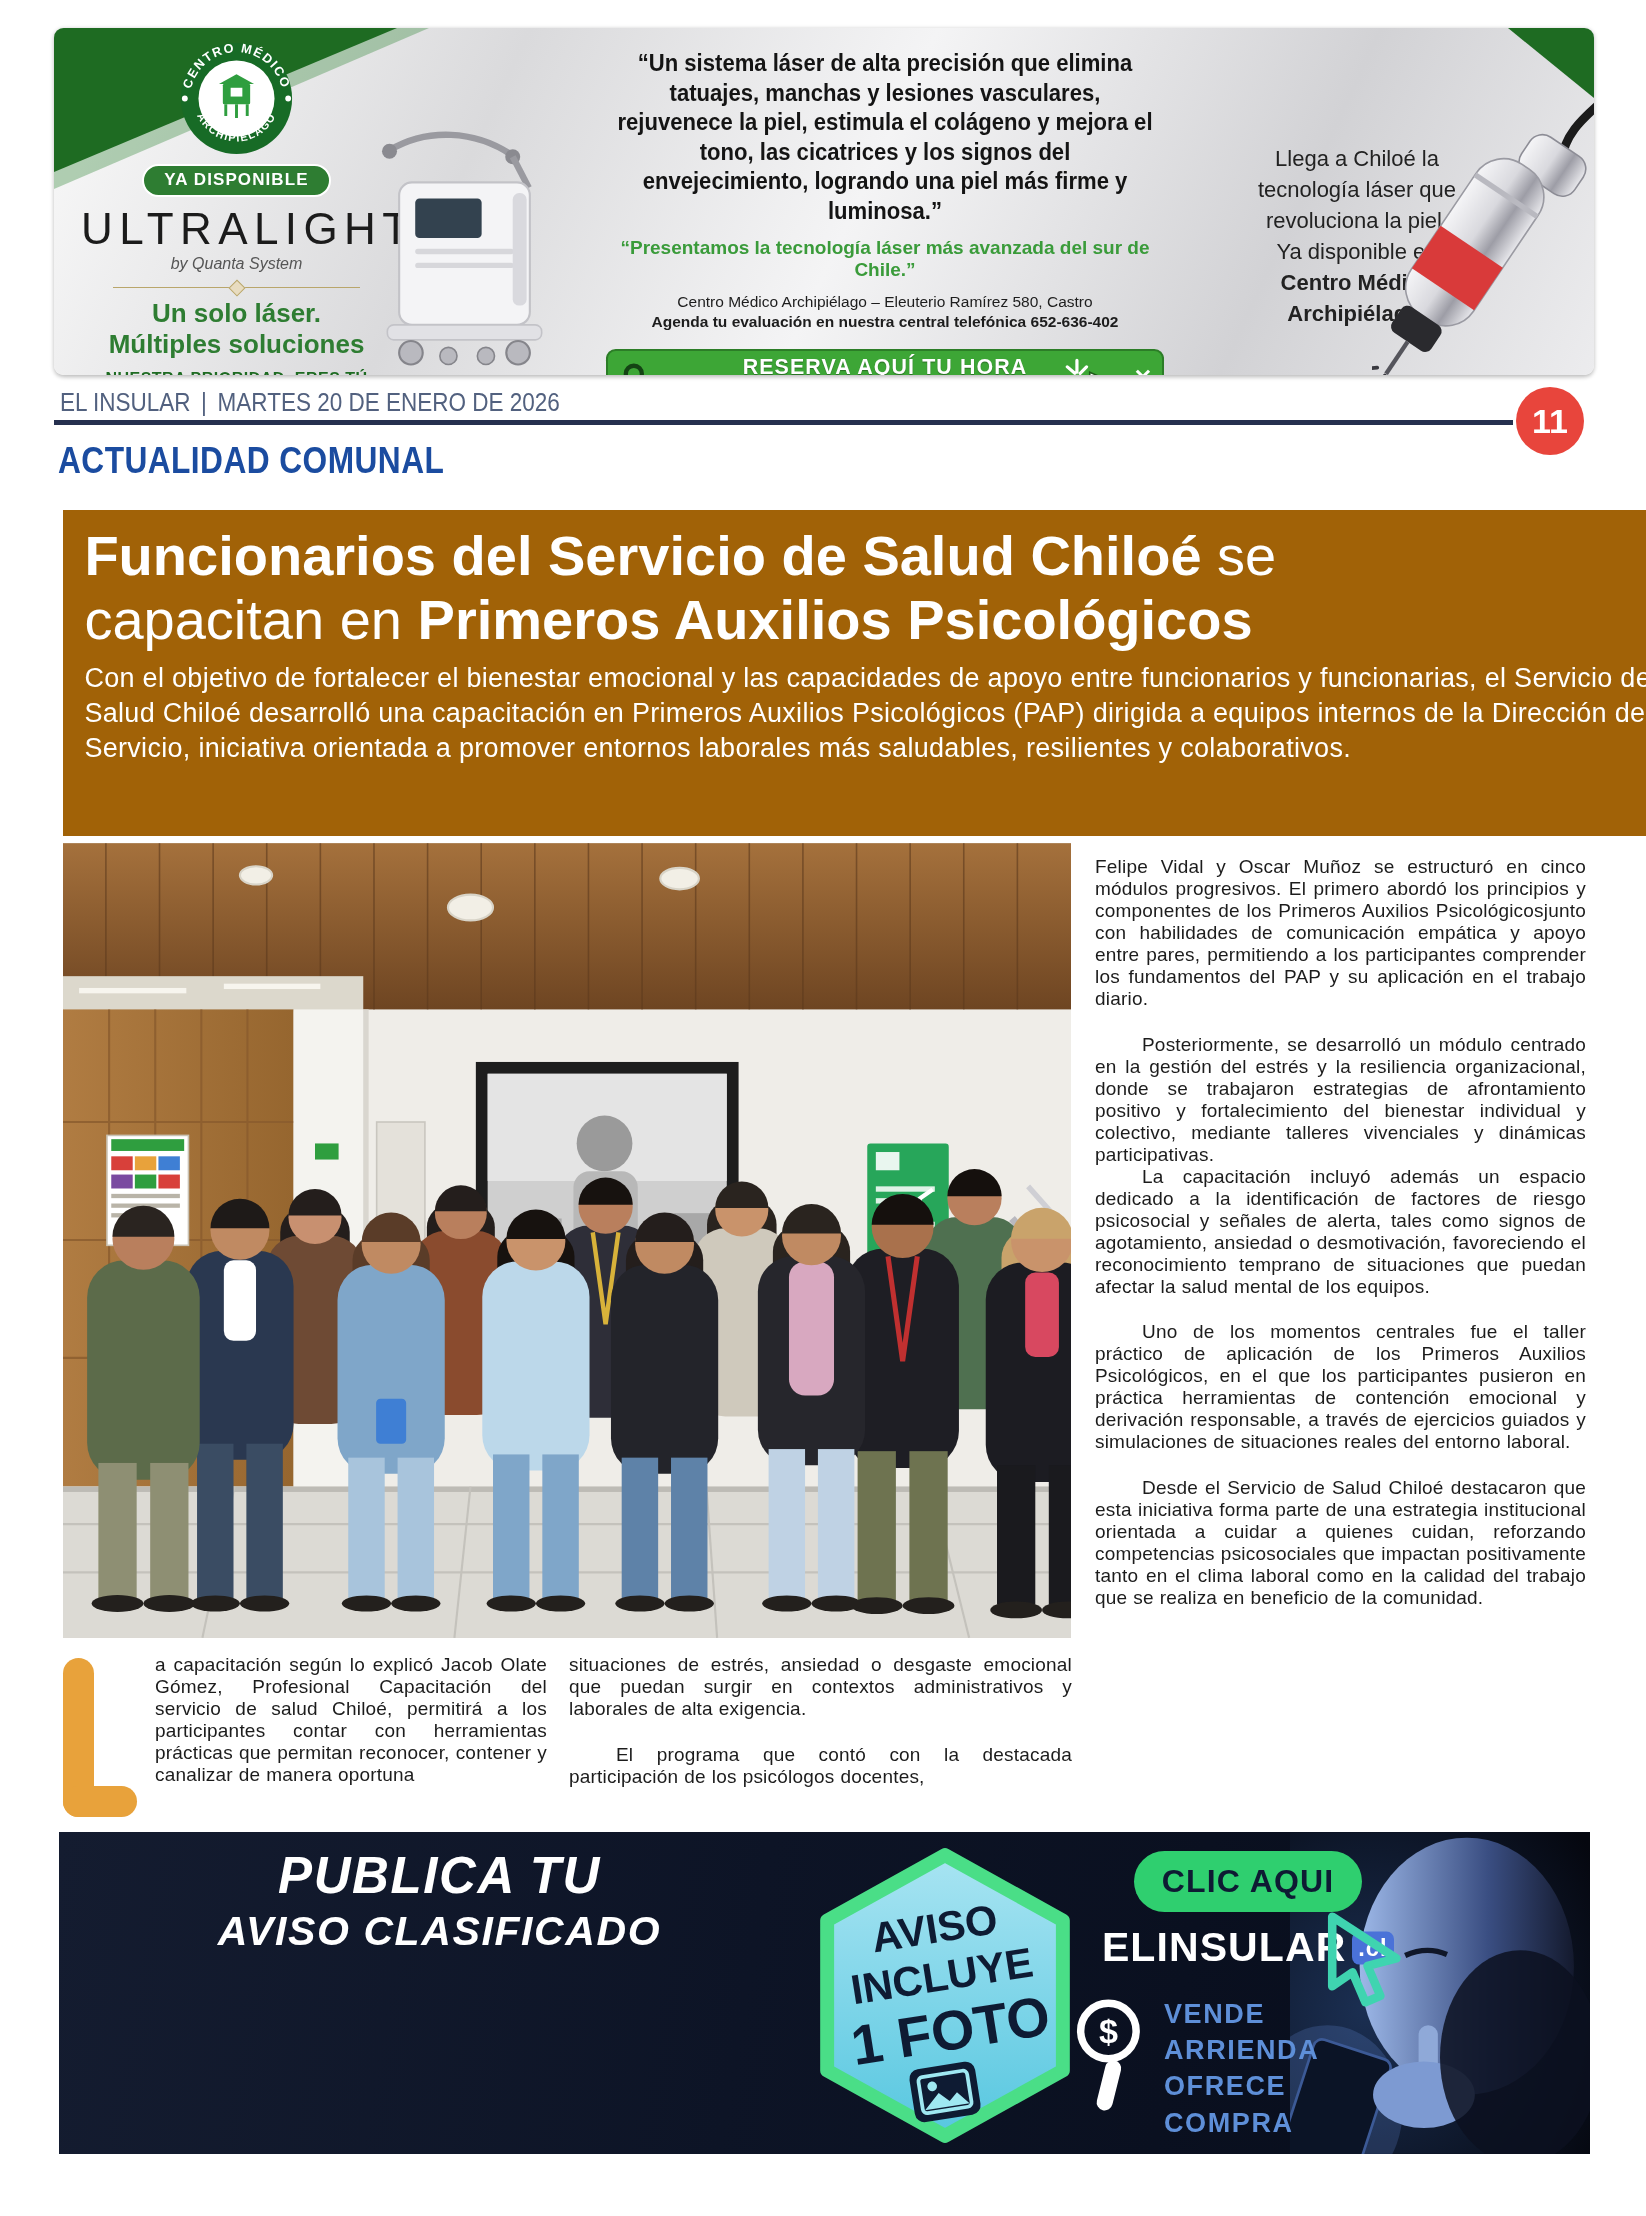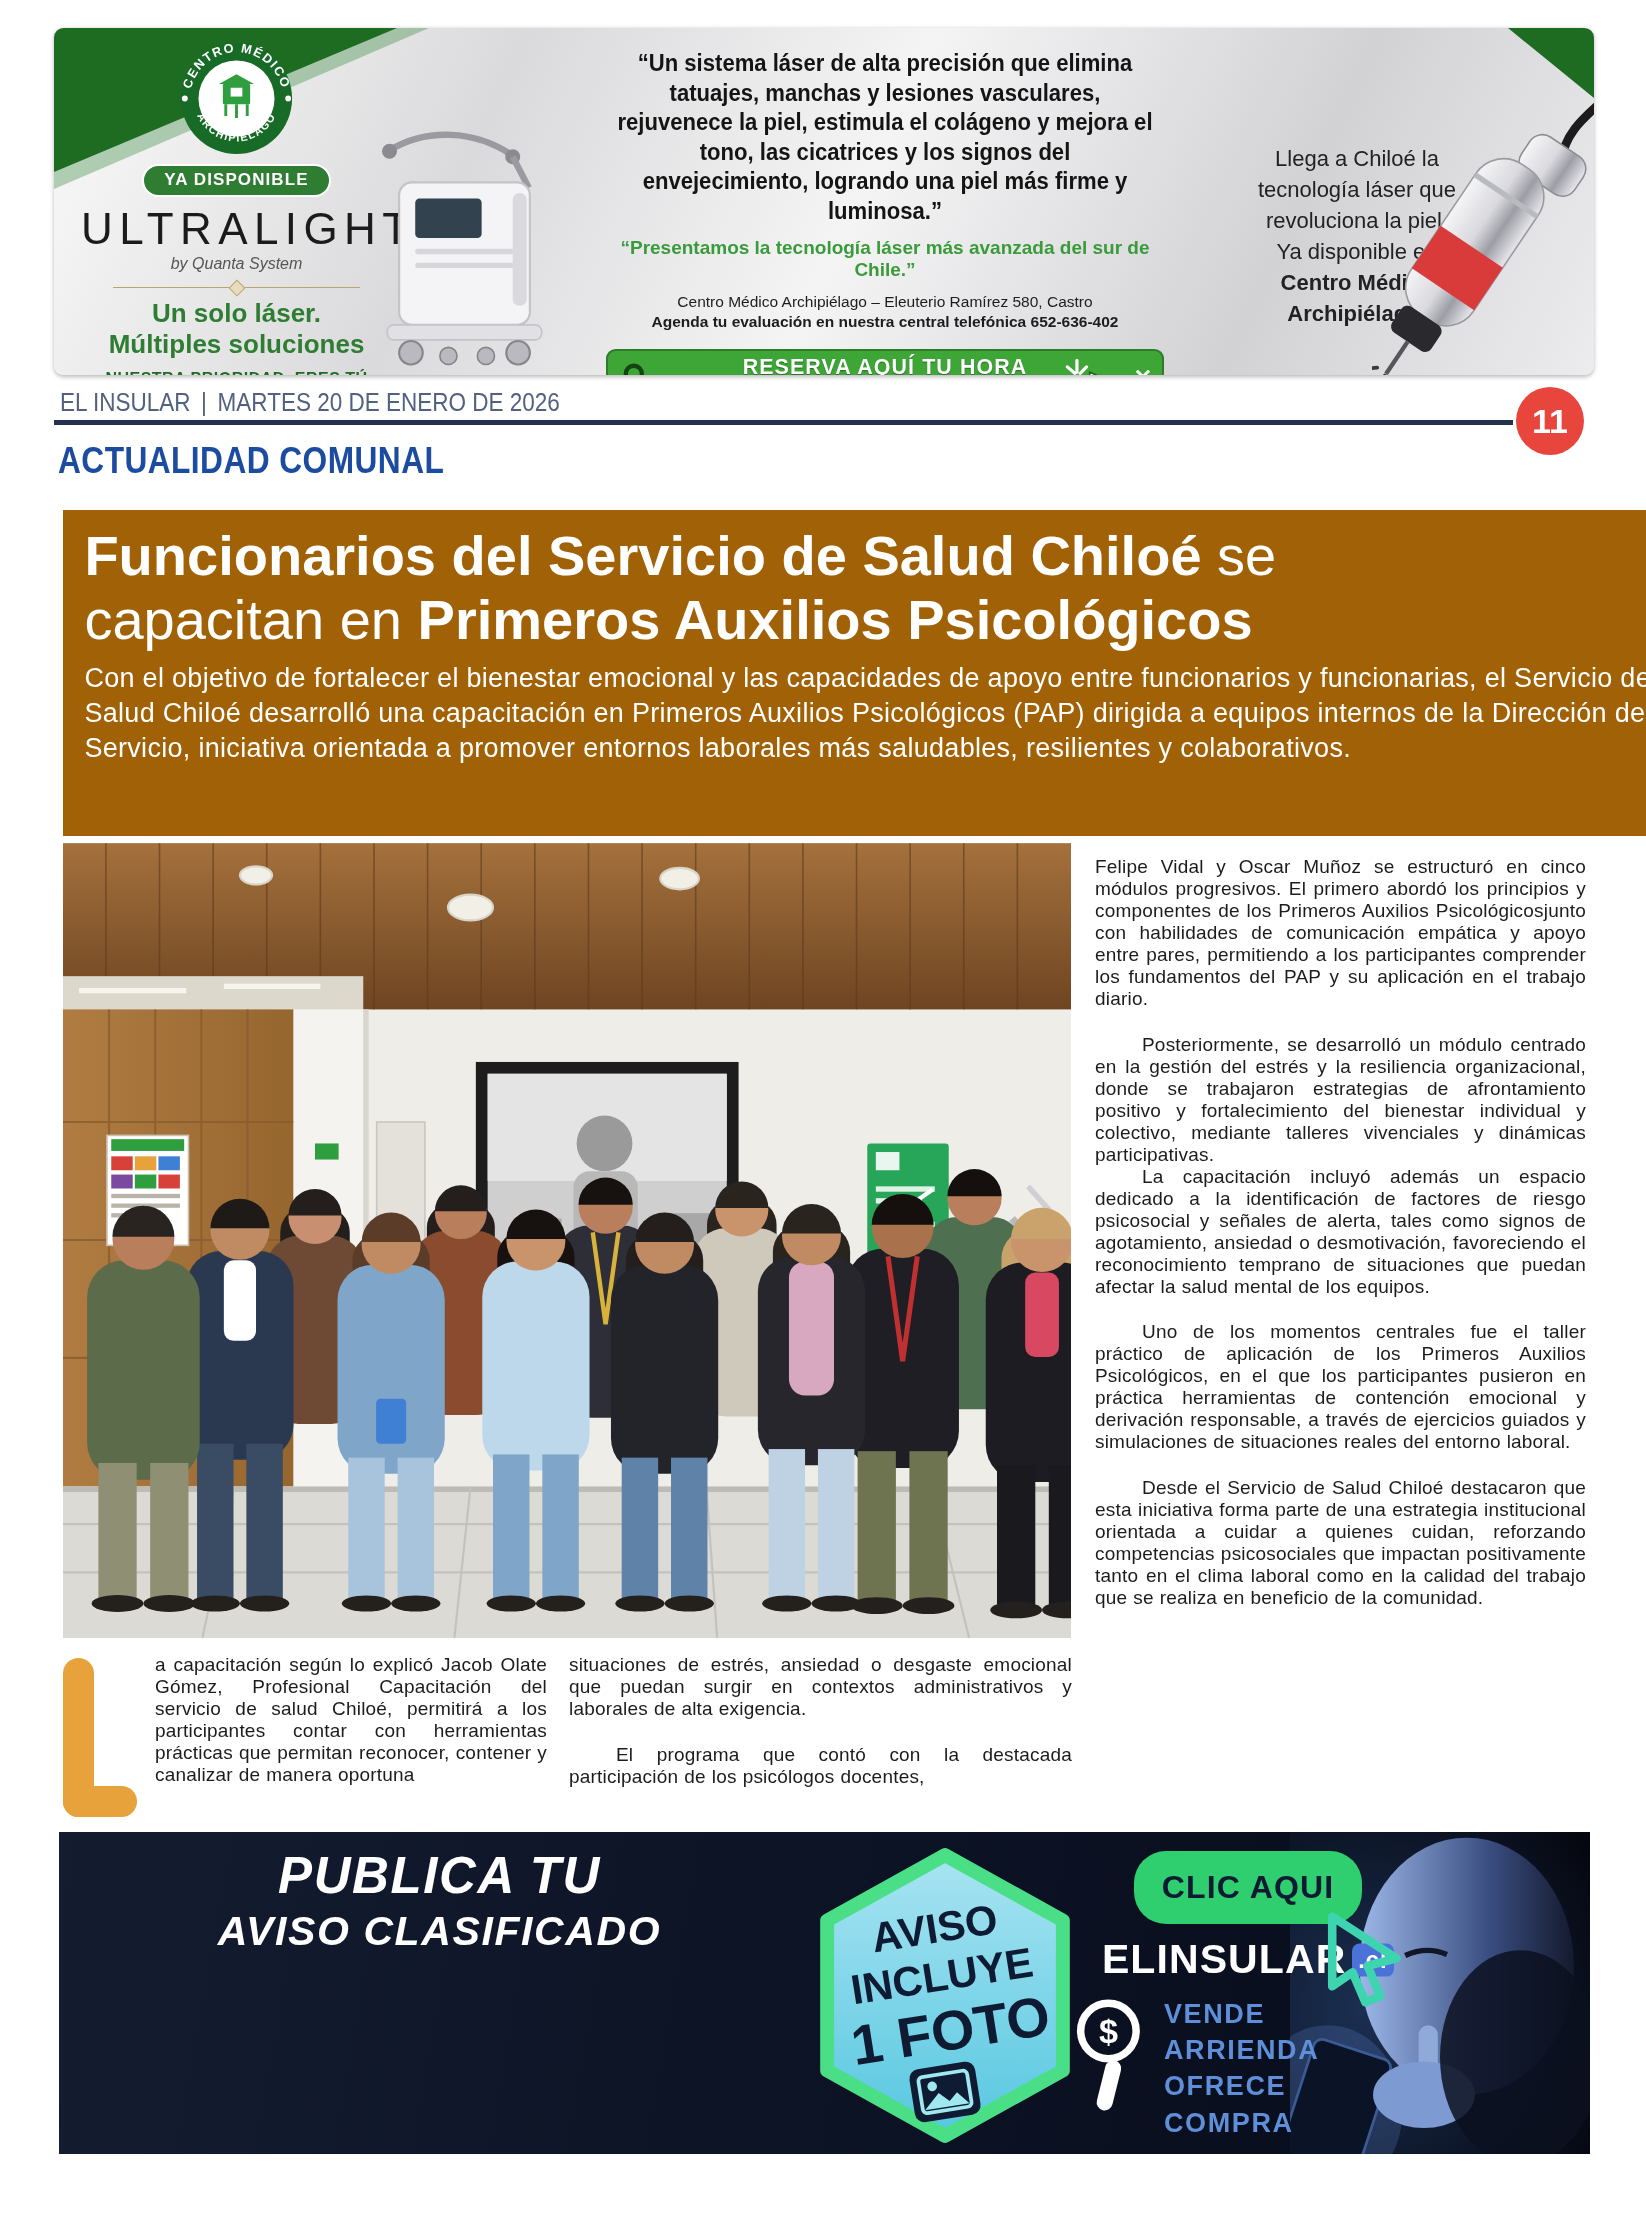--- a/index.html
+++ b/index.html
@@ -84,21 +84,21 @@
     background:linear-gradient(100deg,#141c30 0%,#0d1426 45%,#070c1a 100%);}
   .ba-left{position:absolute;left:16px;top:14px;width:729px;text-align:center;font-style:italic;}
   .ba-line1{font-size:51px;font-weight:bold;color:#ffffff;letter-spacing:1.6px;}
   .ba-line2{font-size:41px;font-weight:bold;color:#ffffff;letter-spacing:1.6px;margin-top:3.2px;}
   .ba-gratis{font-size:121px;line-height:128px;font-weight:bold;letter-spacing:4.3px;
     background:linear-gradient(90deg,#86C9F0 0%,#5ED2C8 60%,#35CFA8 100%);
     -webkit-background-clip:text;background-clip:text;color:transparent;}
   .ba-sub{font-size:23.6px;font-weight:bold;color:#2FCF6F;letter-spacing:0.5px;margin-top:1.1px;}
   .hexwrap{position:absolute;left:736px;top:7.5px;}
   .ba-right{position:absolute;left:1028px;top:19.3px;width:322px;text-align:center;}
-  .clic-pill{display:inline-block;background:#2FCF6F;border-radius:32px;padding:18px 28px;
+  .clic-pill{display:inline-block;background:#2FCF6F;border-radius:32px;padding:12px 28px;
     color:#0E1B33;font-weight:bold;font-size:32px;letter-spacing:1.1px;cursor:pointer;}
   .brand-row{margin-top:11.8px;font-size:41px;font-weight:bold;color:#ffffff;letter-spacing:1.1px;}
   .brand-tld{display:inline-block;background:#4A72D8;color:#fff;font-size:23.6px;border-radius:7.5px;
     padding:3.2px 6.4px;margin-left:5.4px;transform:translateY(-5.4px);}
   .cursor-icon{position:absolute;left:1257px;top:74px;}
   .money-row{position:absolute;left:1011px;top:157px;display:flex;align-items:flex-start;gap:14px;}
   .sell-items{display:flex;flex-direction:column;align-items:flex-start;gap:5.4px;margin-top:9.7px;}
   .sell-items span{font-size:27px;font-weight:bold;color:#5E8FD8;letter-spacing:1.6px;}
   .kid{position:absolute;right:0;top:0;}
 </style>

